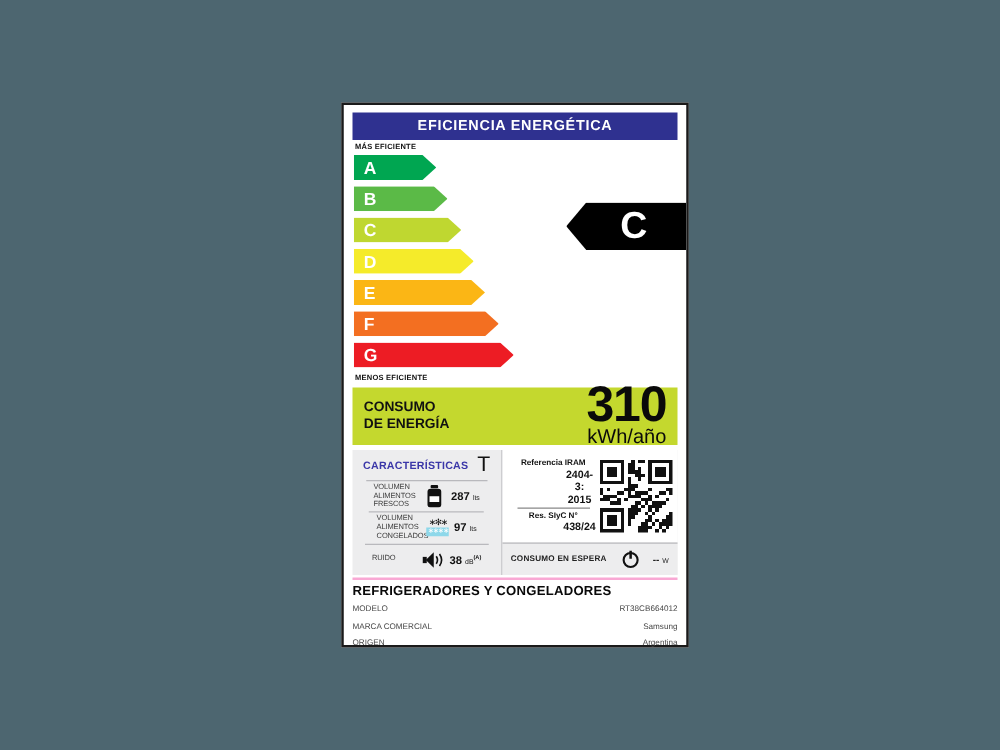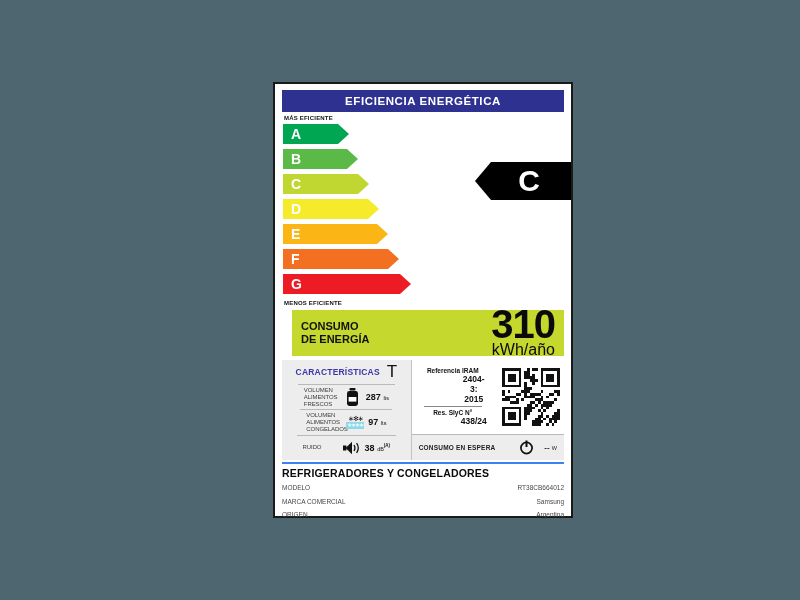--- a/index.html
+++ b/index.html
@@ -3,21 +3,21 @@
 <meta charset="utf-8">
 <style>
   html,body{margin:0;padding:0;}
   body{
     width:800px;height:600px;position:relative;overflow:hidden;
     background:#4d6670;
     font-family:"Liberation Sans", sans-serif;
     -webkit-font-smoothing:antialiased;
   }
   .label-card{
-    position:absolute;left:273px;top:82px;width:300px;height:436px;
+    position:absolute;left:273px;top:82px;width:278px;height:436px;
     background:#ffffff;border:2px solid #1a1a1a;box-sizing:border-box;
   }
   
   .header-bar{
     position:absolute;top:6px;left:7px;right:7px;height:22px;
     display:flex;align-items:center;justify-content:center;
     color:#fff;font-weight:bold;font-size:11.5px;letter-spacing:.6px;
   }
   .tiny-scale-label{
     position:absolute;left:9px;font-size:6px;font-weight:bold;color:#111;
@@ -80,21 +80,21 @@
     flex:1;border-top:1px solid #b9b9bd;display:flex;align-items:center;
     padding:0 7px;background:#ededee;
   }
   .standby-label{font-size:6.5px;font-weight:bold;color:#222;letter-spacing:.2px;}
   .standby-icon{margin-left:auto;margin-right:10px;display:flex;}
   .standby-val{font-size:8px;font-weight:bold;color:#222;}
   .standby-val .u{font-size:5.5px;font-weight:normal;}
   
   .bottom-sec{
     position:absolute;top:378px;left:7px;right:7px;bottom:4px;
-    border-top:2px solid #3b82f6;padding-top:3px;
+    border-top:2px solid #f9a8d4;padding-top:3px;
   }
   .category-title{font-size:10.5px;font-weight:bold;color:#0a0a0a;letter-spacing:.2px;margin-bottom:2px;}
   .prod-row{display:flex;justify-content:space-between;font-size:6.5px;color:#474747;line-height:13.5px;}
   .prod-val{text-align:right;}
 </style>
 </head>
 <body>
 
 <div class="label-card">
 
@@ -127,21 +127,21 @@
         <span>G</span>
       </div>
   </div>
 
   <div class="rating-arrow" style="background-color: rgb(0, 0, 0);">
     <span>C</span>
   </div>
 
   <div class="tiny-scale-label least">MENOS EFICIENTE</div>
 
-  <div class="consumo-band" style="background-color: rgb(196, 216, 46); margin-left: 10px;">
+  <div class="consumo-band" style="background-color: rgb(196, 216, 46);">
     <div class="consumo-label">
       <div>CONSUMO</div>
       <div>DE ENERGÍA</div>
     </div>
     <div class="consumo-value-wrap">
       <span class="consumo-value">310</span>
       <span class="consumo-unit">kWh/año</span>
     </div>
   </div>
 

